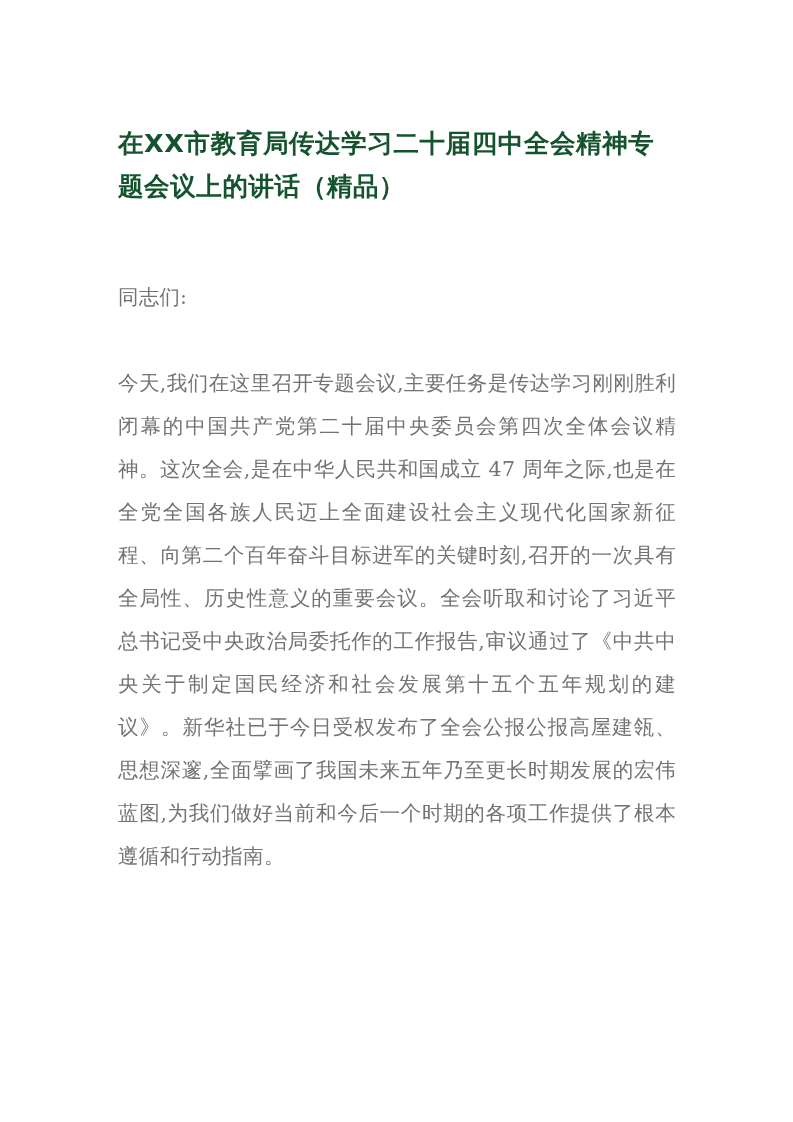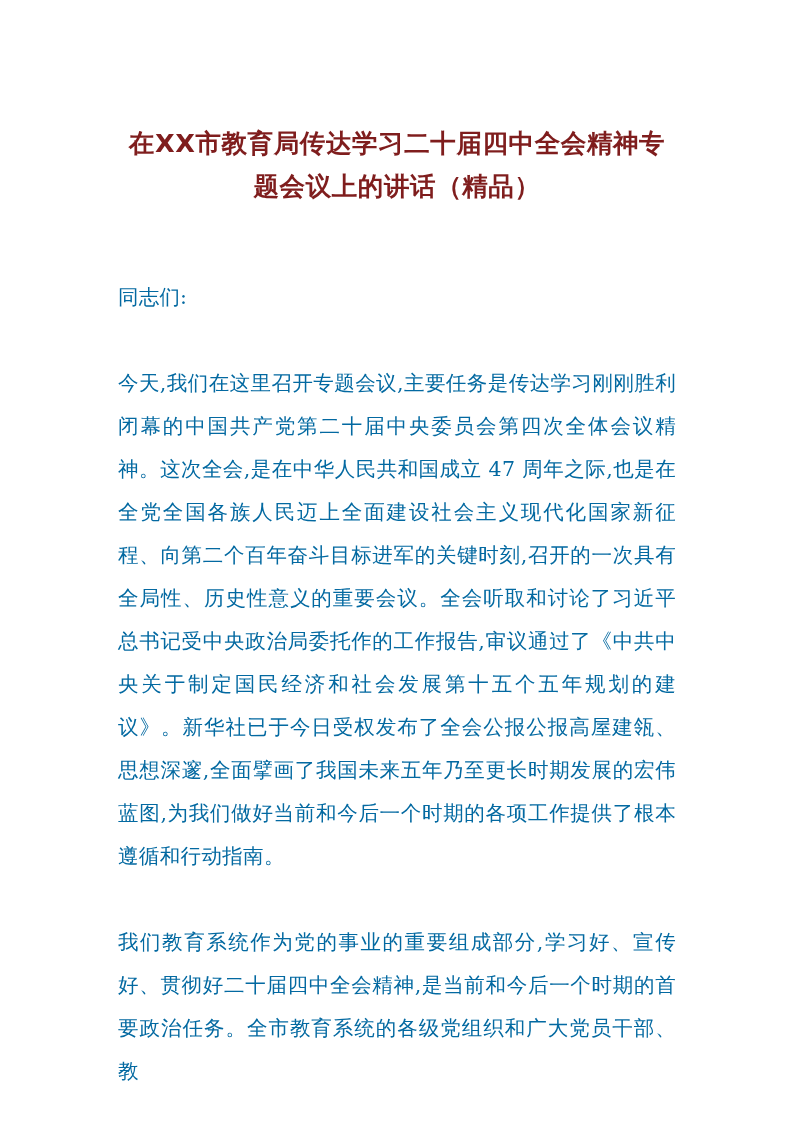--- a/index.html
+++ b/index.html
@@ -30,37 +30,37 @@
   }
 
   
   .doc-title {
     margin: 0;
     padding-top: 122px;
     font-family: "DejaVu Sans", "Liberation Sans", sans-serif;
     font-weight: 700;
     font-size: 25.5px;
     line-height: 43px;
-    color: #7f1d1d;
-    text-align: center;
+    color: #14532d;
+    text-align: left;
     letter-spacing: 0.6px;
     word-break: break-all;
   }
 
   
   .body-block {
     margin-top: 68px;
   }
 
   .para {
     margin: 0 0 43px 0;
     font-family: "DejaVu Serif", "Liberation Serif", serif;
     font-size: 20.5px;
     line-height: 43px;
-    color: #0369a1;
+    color: #737373;
     text-align: justify;
     text-justify: inter-ideograph;
     letter-spacing: 0.35px;
     word-break: break-all;
   }
 
   .para:last-child {
     margin-bottom: 0;
   }
 
@@ -80,17 +80,16 @@
   <div class="content">
 
     <h1 class="doc-title">在XX市教育局传达学习二十届四中全会精神专题会议上的讲话（精品）</h1>
 
     <div class="body-block">
 
       <p class="para salutation">同志们:</p>
 
       <p class="para">今天,我们在这里召开专题会议,主要任务是传达学习刚刚胜利闭幕的中国共产党第二十届中央委员会第四次全体会议精神。这次全会,是在中华人民共和国成立 47 周年之际,也是在全党全国各族人民迈上全面建设社会主义现代化国家新征程、向第二个百年奋斗目标进军的关键时刻,召开的一次具有全局性、历史性意义的重要会议。全会听取和讨论了习近平总书记受中央政治局委托作的工作报告,审议通过了《中共中央关于制定国民经济和社会发展第十五个五年规划的建议》。新华社已于今日受权发布了全会公报公报高屋建瓴、思想深邃,全面擘画了我国未来五年乃至更长时期发展的宏伟蓝图,为我们做好当前和今后一个时期的各项工作提供了根本遵循和行动指南。</p>
 
-      <p class="para gap-before">我们教育系统作为党的事业的重要组成部分,学习好、宣传好、贯彻好二十届四中全会精神,是当前和今后一个时期的首要政治任务。全市教育系统的各级党组织和广大党员干部、教</p>
 
     </div>
   </div>
 </div>
 
 </body></html>

